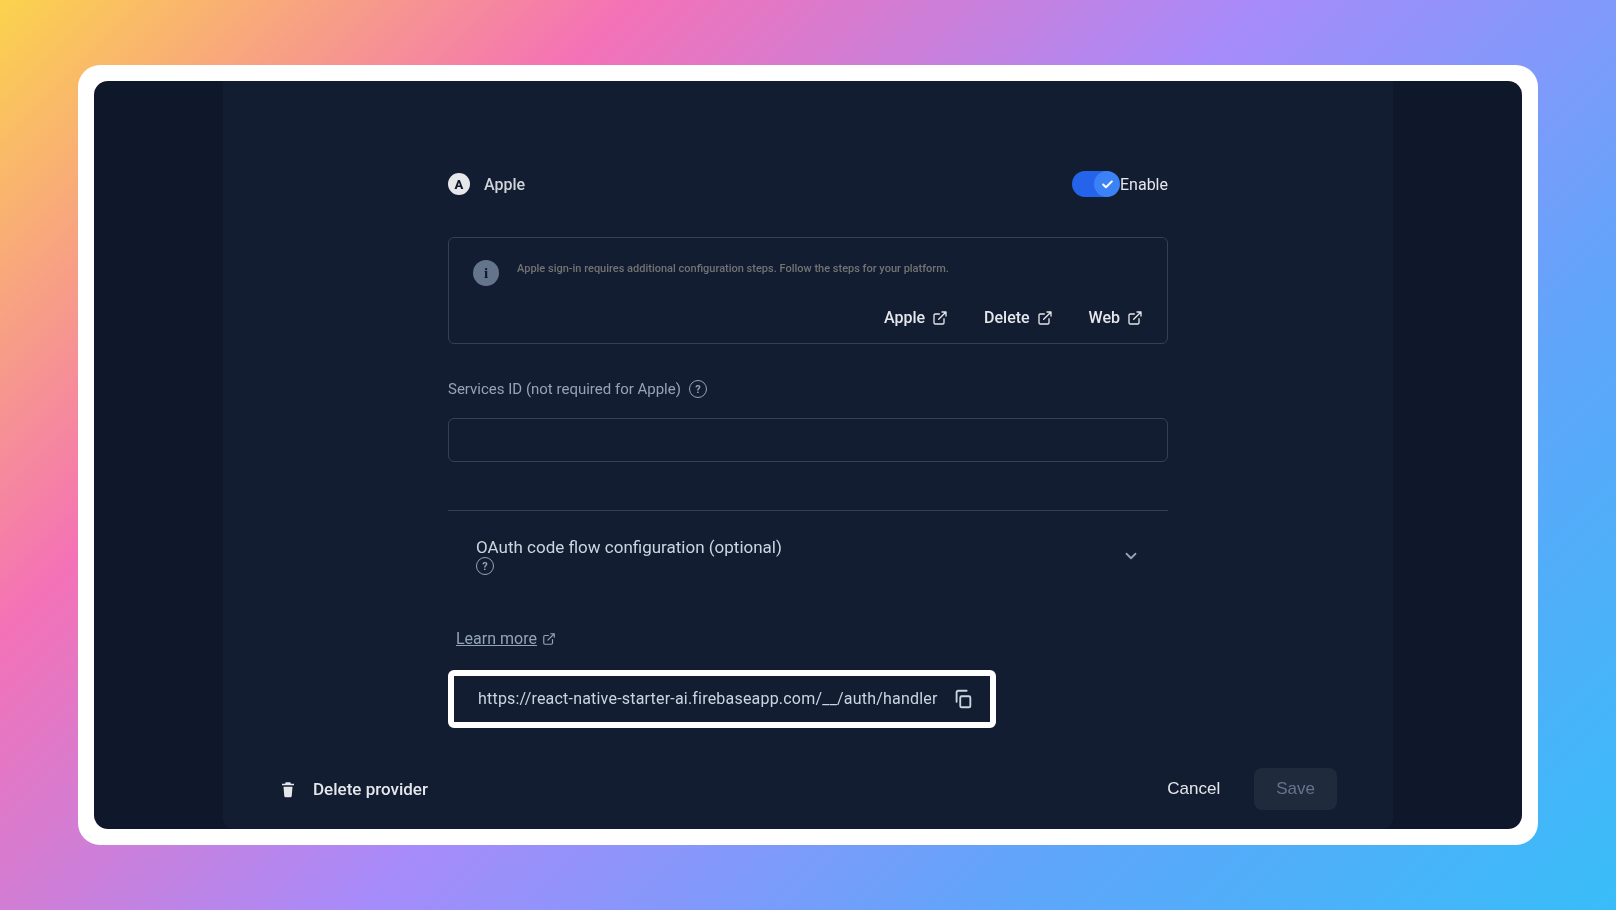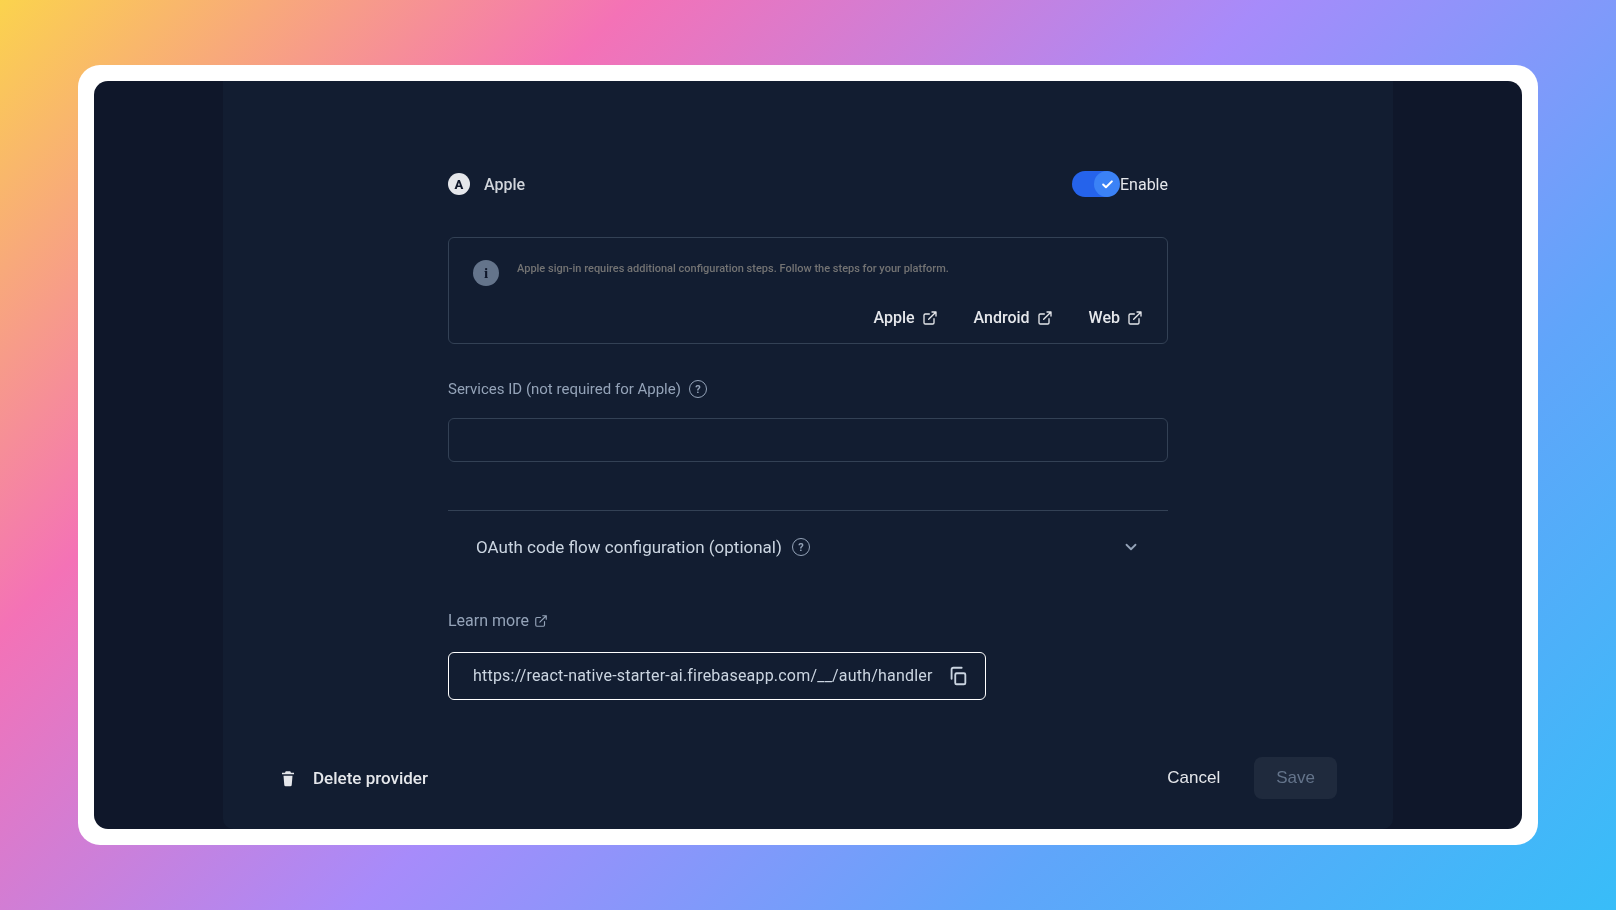--- a/index.html
+++ b/index.html
@@ -82,29 +82,29 @@
   border: 1px solid #334155; border-radius: 6px; padding: 0 14px;
   color: #e5e7eb; font-size: 15px; outline: none; margin-bottom: 48px;
 }
 
 .expander {
   border-top: 1px solid #334155;
   padding: 26px 28px;
   display: flex; align-items: center; justify-content: space-between;
   cursor: pointer; margin-bottom: 26px;
 }
-.exp-title { display: flex; align-items: center; gap: 10px; color: #cbd5e1; font-size: 17px; }
+.exp-title { display: flex; color: #cbd5e1; font-size: 17px; flex-direction: column; }
 .chev { color: #94a3b8; }
 
 .cb-text { color: #94a3b8; font-size: 16px; line-height: 1.55; margin-bottom: 18px; }
-.learn-link { color: #94a3b8; cursor: pointer; display: inline-flex; align-items: center; gap: 5px; }
+.learn-link { color: #94a3b8; text-decoration: underline; cursor: pointer; display: inline-flex; align-items: center; gap: 5px; margin-left: 8px; }
 
 .url-box {
   display: inline-flex; align-items: center; gap: 14px;
-  border: 1px solid #ffffff; border-radius: 6px;
+  border: 6px solid #ffffff; border-radius: 6px;
   padding: 12px 16px 12px 24px;
   text-align: right;
 }
 .url-text { color: #cbd5e1; font-size: 16px; letter-spacing: .2px; }
 .copy-btn { color: #cbd5e1; cursor: pointer; display: flex; }
 
 .footer {
   margin-top: auto; display: flex; align-items: center; justify-content: space-between;
   padding-top: 40px;
 }
@@ -147,21 +147,21 @@
       <div class="info-text">Apple sign-in requires additional configuration steps. Follow the steps for your platform.</div>
     </div>
     <div class="plat-links">
       <a class="plat-link">
         <span>Apple</span>
         <svg class="ext-icon" viewBox="0 0 24 24" fill="none">
                   <path d="M18 13v6a2 2 0 0 1-2 2H5a2 2 0 0 1-2-2V8a2 2 0 0 1 2-2h6M15 3h6v6M10 14L21 3" stroke="currentColor" stroke-width="2" stroke-linecap="round" stroke-linejoin="round"></path>
                 </svg>
       </a>
       <a class="plat-link">
-        <span>Android</span>
+        <span>Delete</span>
         <svg class="ext-icon" viewBox="0 0 24 24" fill="none">
                   <path d="M18 13v6a2 2 0 0 1-2 2H5a2 2 0 0 1-2-2V8a2 2 0 0 1 2-2h6M15 3h6v6M10 14L21 3" stroke="currentColor" stroke-width="2" stroke-linecap="round" stroke-linejoin="round"></path>
                 </svg>
       </a>
       <a class="plat-link">
         <span>Web</span>
         <svg class="ext-icon" viewBox="0 0 24 24" fill="none">
                   <path d="M18 13v6a2 2 0 0 1-2 2H5a2 2 0 0 1-2-2V8a2 2 0 0 1 2-2h6M15 3h6v6M10 14L21 3" stroke="currentColor" stroke-width="2" stroke-linecap="round" stroke-linejoin="round"></path>
                 </svg>
       </a>

